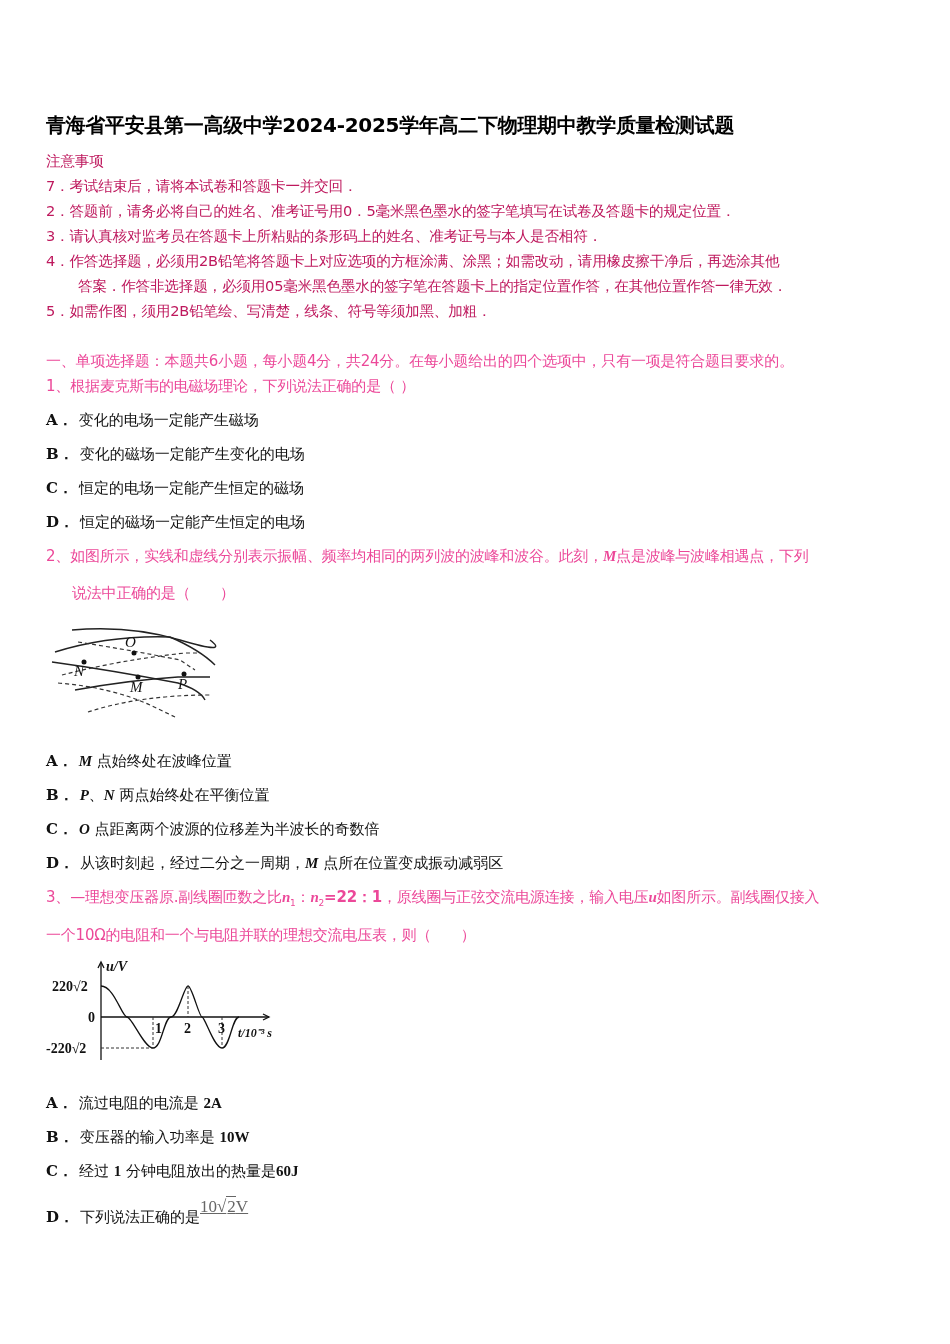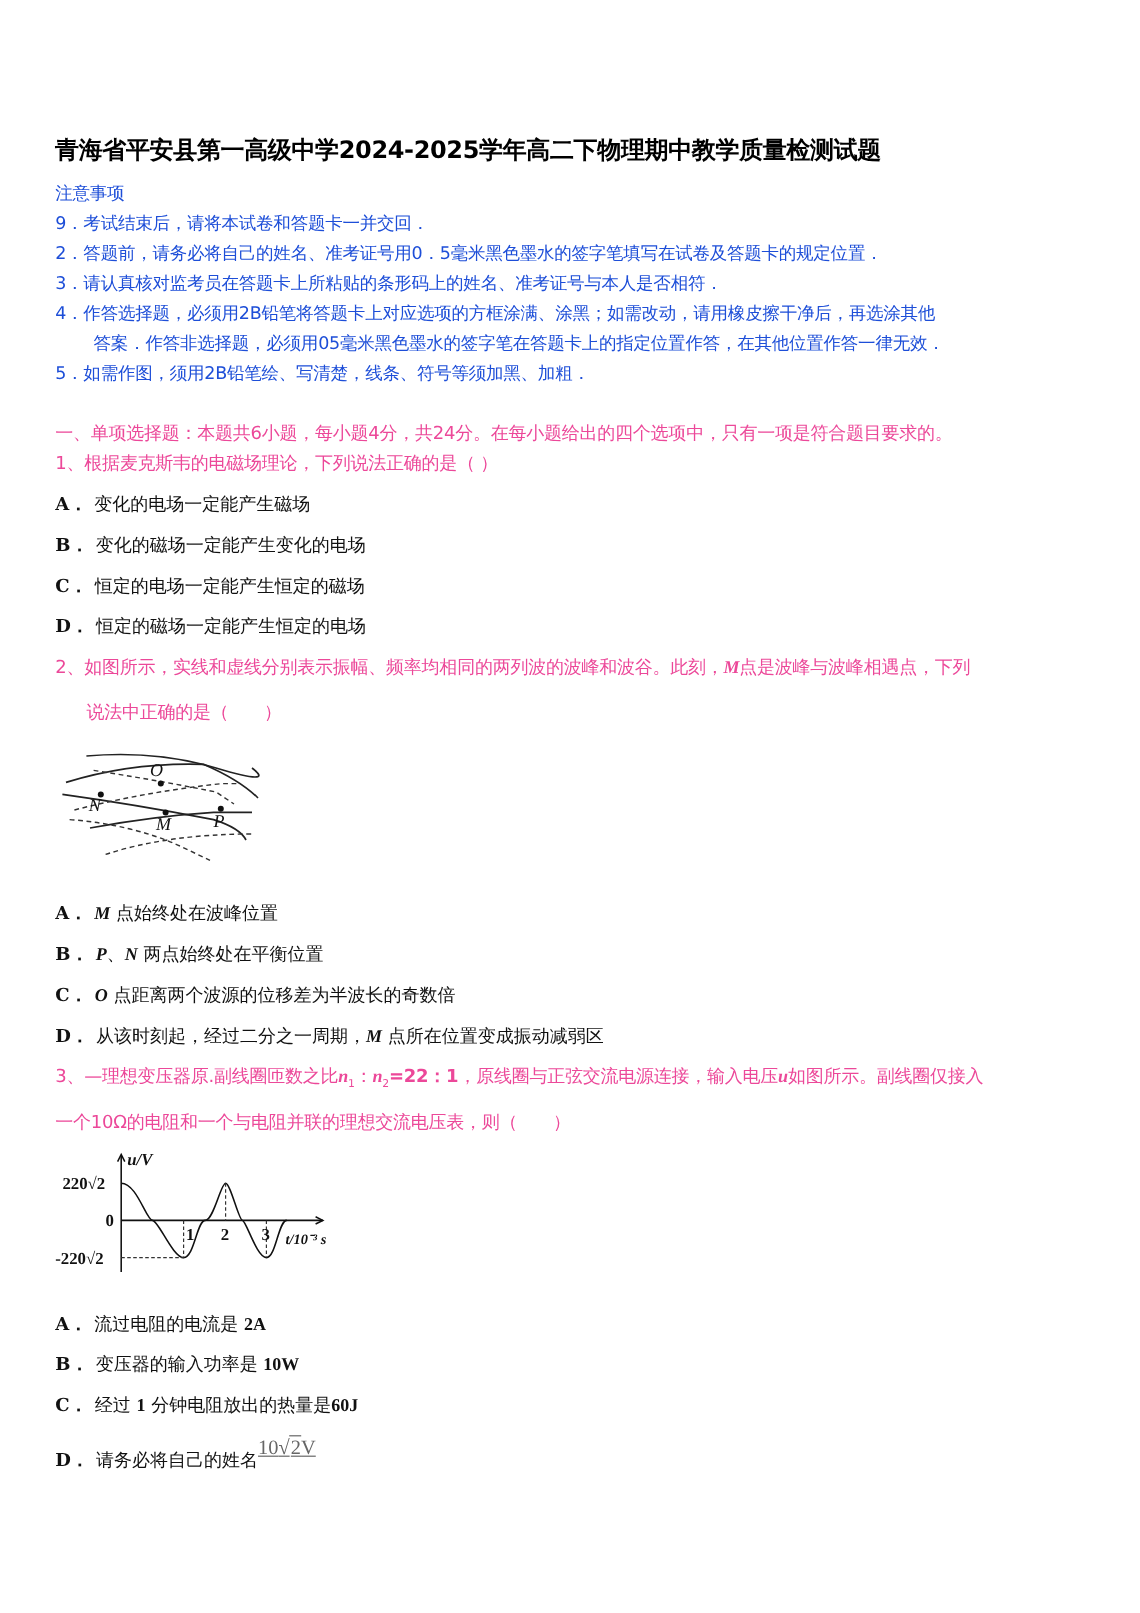--- a/index.html
+++ b/index.html
@@ -8,21 +8,21 @@
     color: #111; font-family: "DejaVu Serif", "Liberation Serif", serif;
   }
   .abs { position: absolute; white-space: nowrap; }
   .title {
     left: 0; width: 780px; top: 112px; text-align: center;
     font-family: "DejaVu Sans", "Liberation Sans", sans-serif;
     font-size: 20px; font-weight: bold; letter-spacing: -0.3px; color: #000;
   }
   .notice {
     left: 46px; font-family: "DejaVu Sans", "Liberation Sans", sans-serif;
-    font-size: 14.6px; color: #1d4ed8; letter-spacing: -0.2px;
+    font-size: 14.6px; color: #be185d; letter-spacing: -0.2px;
   }
   .q {
     left: 46px; font-family: "DejaVu Sans", "Liberation Sans", sans-serif;
     font-size: 15px; color: #ec4899; letter-spacing: -0.2px;
   }
   .opt {
     left: 46px; font-family: "DejaVu Serif", "Liberation Serif", serif;
     font-size: 15px; color: #111;
   }
   .opt .lbl { font-weight: bold; margin-right: 6px; }
@@ -31,21 +31,21 @@
   .math { font-family: "Liberation Serif", serif; color: #666; font-size: 17px; position: relative; top: -10px; text-decoration: underline; }
   .sqrt { border-top: 1px solid #666; padding-left: 1px; }
   svg text { font-family: "Liberation Serif", serif; }
 </style>
 </head>
 <body>
 
 <div class="abs title">青海省平安县第一高级中学2024-2025学年高二下物理期中教学质量检测试题</div>
 
 <div class="abs notice" style="top:152px;">注意事项</div>
-<div class="abs notice" style="top:177px;">9．考试结束后，请将本试卷和答题卡一并交回．</div>
+<div class="abs notice" style="top:177px;">7．考试结束后，请将本试卷和答题卡一并交回．</div>
 <div class="abs notice" style="top:202px;">2．答题前，请务必将自己的姓名、准考证号用0．5毫米黑色墨水的签字笔填写在试卷及答题卡的规定位置．</div>
 <div class="abs notice" style="top:227px;">3．请认真核对监考员在答题卡上所粘贴的条形码上的姓名、准考证号与本人是否相符．</div>
 <div class="abs notice" style="top:252px;">4．作答选择题，必须用2B铅笔将答题卡上对应选项的方框涂满、涂黑；如需改动，请用橡皮擦干净后，再选涂其他</div>
 <div class="abs notice" style="top:277px;margin-left:32px;">答案．作答非选择题，必须用05毫米黑色墨水的签字笔在答题卡上的指定位置作答，在其他位置作答一律无效．</div>
 <div class="abs notice" style="top:302px;">5．如需作图，须用2B铅笔绘、写清楚，线条、符号等须加黑、加粗．</div>
 
 <div class="abs q" style="top:352px;">一、单项选择题：本题共6小题，每小题4分，共24分。在每小题给出的四个选项中，只有一项是符合题目要求的。</div>
 
 <div class="abs q" style="top:377px;">1、根据麦克斯韦的电磁场理论，下列说法正确的是（ ）</div>
 <div class="abs opt" style="top:411px;">
@@ -140,14 +140,14 @@
 <div class="abs opt" style="top:1094px;">
   <span class="lbl">A．</span><span>流过电阻的电流是</span> <b>2A</b>
 </div>
 <div class="abs opt" style="top:1128px;">
   <span class="lbl">B．</span><span>变压器的输入功率是</span> <b>10W</b>
 </div>
 <div class="abs opt" style="top:1162px;">
   <span class="lbl">C．</span><span>经过</span> <b>1</b> <span>分钟电阻放出的热量是</span><b>60J</b>
 </div>
 <div class="abs opt" style="top:1207px;">
-  <span class="lbl">D．</span><span>请务必将自己的姓名</span><span class="math"><span>10</span>√<span class="sqrt">2</span><span>V</span></span>
+  <span class="lbl">D．</span><span>下列说法正确的是</span><span class="math"><span>10</span>√<span class="sqrt">2</span><span>V</span></span>
 </div>
 
 </body></html>

